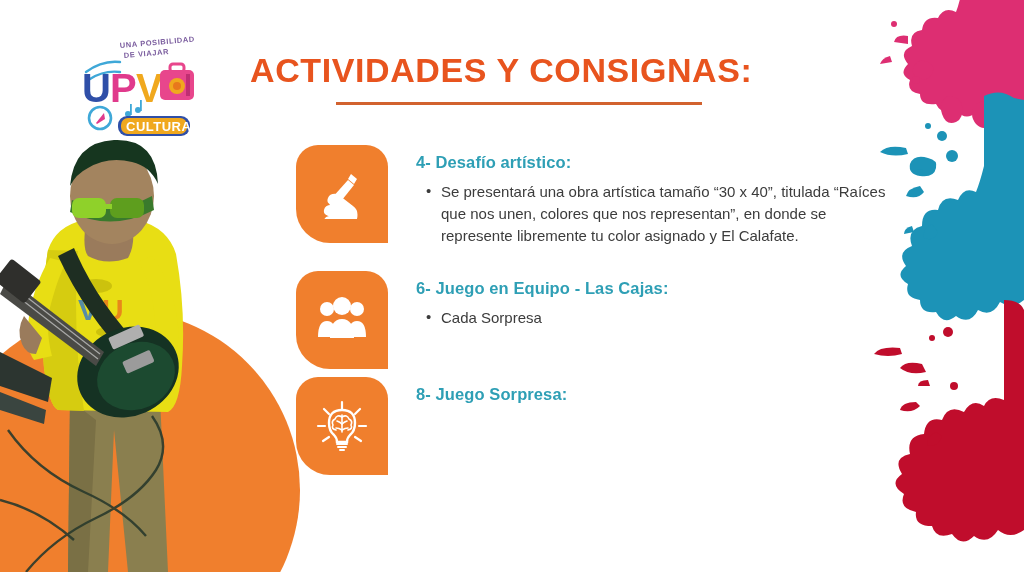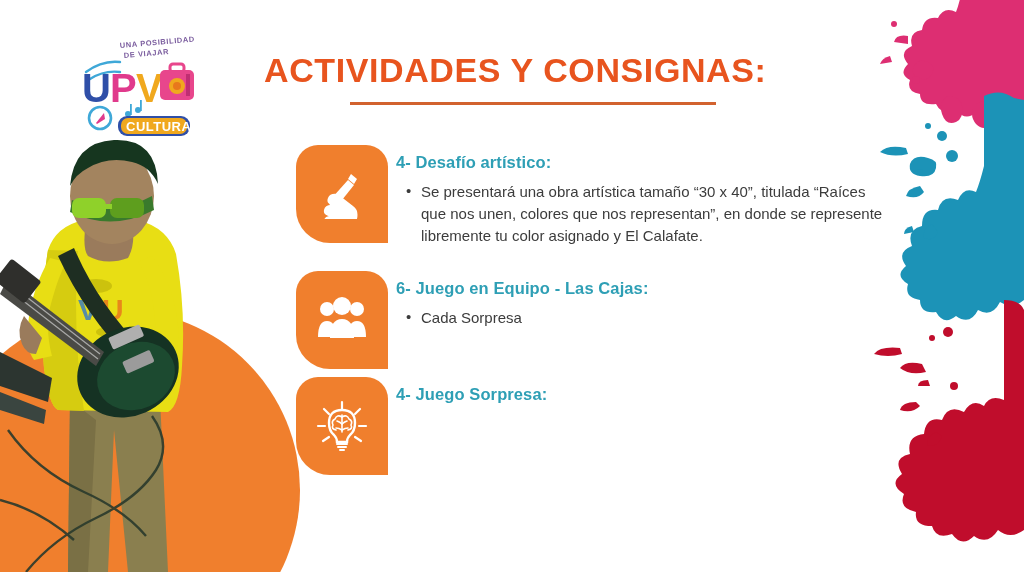--- a/index.html
+++ b/index.html
@@ -59,21 +59,21 @@
     left: 74px;
     top: 36px;
     width: 128px;
     height: 104px;
   }
   .logo svg { display: block; }
 
   
   .title-block {
     position: absolute;
-    left: 264px;
+    left: 250px;
     top: 52px;
     width: 560px;
   }
   .slide-title {
     margin: 0;
     font-family: "Liberation Sans", sans-serif;
     font-size: 34px;
     font-weight: bold;
     letter-spacing: 0.6px;
     color: #E8541E;
@@ -111,21 +111,21 @@
     border-radius: 22px 22px 0 34px;
     position: relative;
     display: flex;
     align-items: center;
     justify-content: center;
   }
   .badge svg { display: block; }
 
   .sec-body {
     flex: 1 1 auto;
-    padding-left: 8px;
+    padding-left: 28px;
     padding-top: 8px;
   }
   .sec-heading {
     margin: 0 0 3px 0;
     font-family: "Liberation Sans", sans-serif;
     font-size: 16.5px;
     font-weight: bold;
     color: #2E9FB5;
     letter-spacing: 0.1px;
     line-height: 1.2;
@@ -342,21 +342,21 @@
             <path d="M26 17 q-5 -3 -7 2 q-4 2 -2 6 q-2 4 3 5"></path>
             <path d="M26 17 q5 -3 7 2 q4 2 2 6 q2 4 -3 5"></path>
             <path d="M21 21 q3 1 5 3"></path>
             <path d="M31 21 q-3 1 -5 3"></path>
             <path d="M20 28 q3 0 6 2"></path>
             <path d="M32 28 q-3 0 -6 2"></path>
           </g>
         </svg>
       </div>
       <div class="sec-body">
-        <h2 class="sec-heading">4- Juego Sorpresa:</h2>
+        <h2 class="sec-heading">8- Juego Sorpresa:</h2>
       </div>
     </div>
 
   </div>
 
   <div class="splatter-layer">
     <svg width="200" height="572" viewBox="0 0 200 572">
 
       <g fill="#DD2E72">
         <path d="M140 -20

